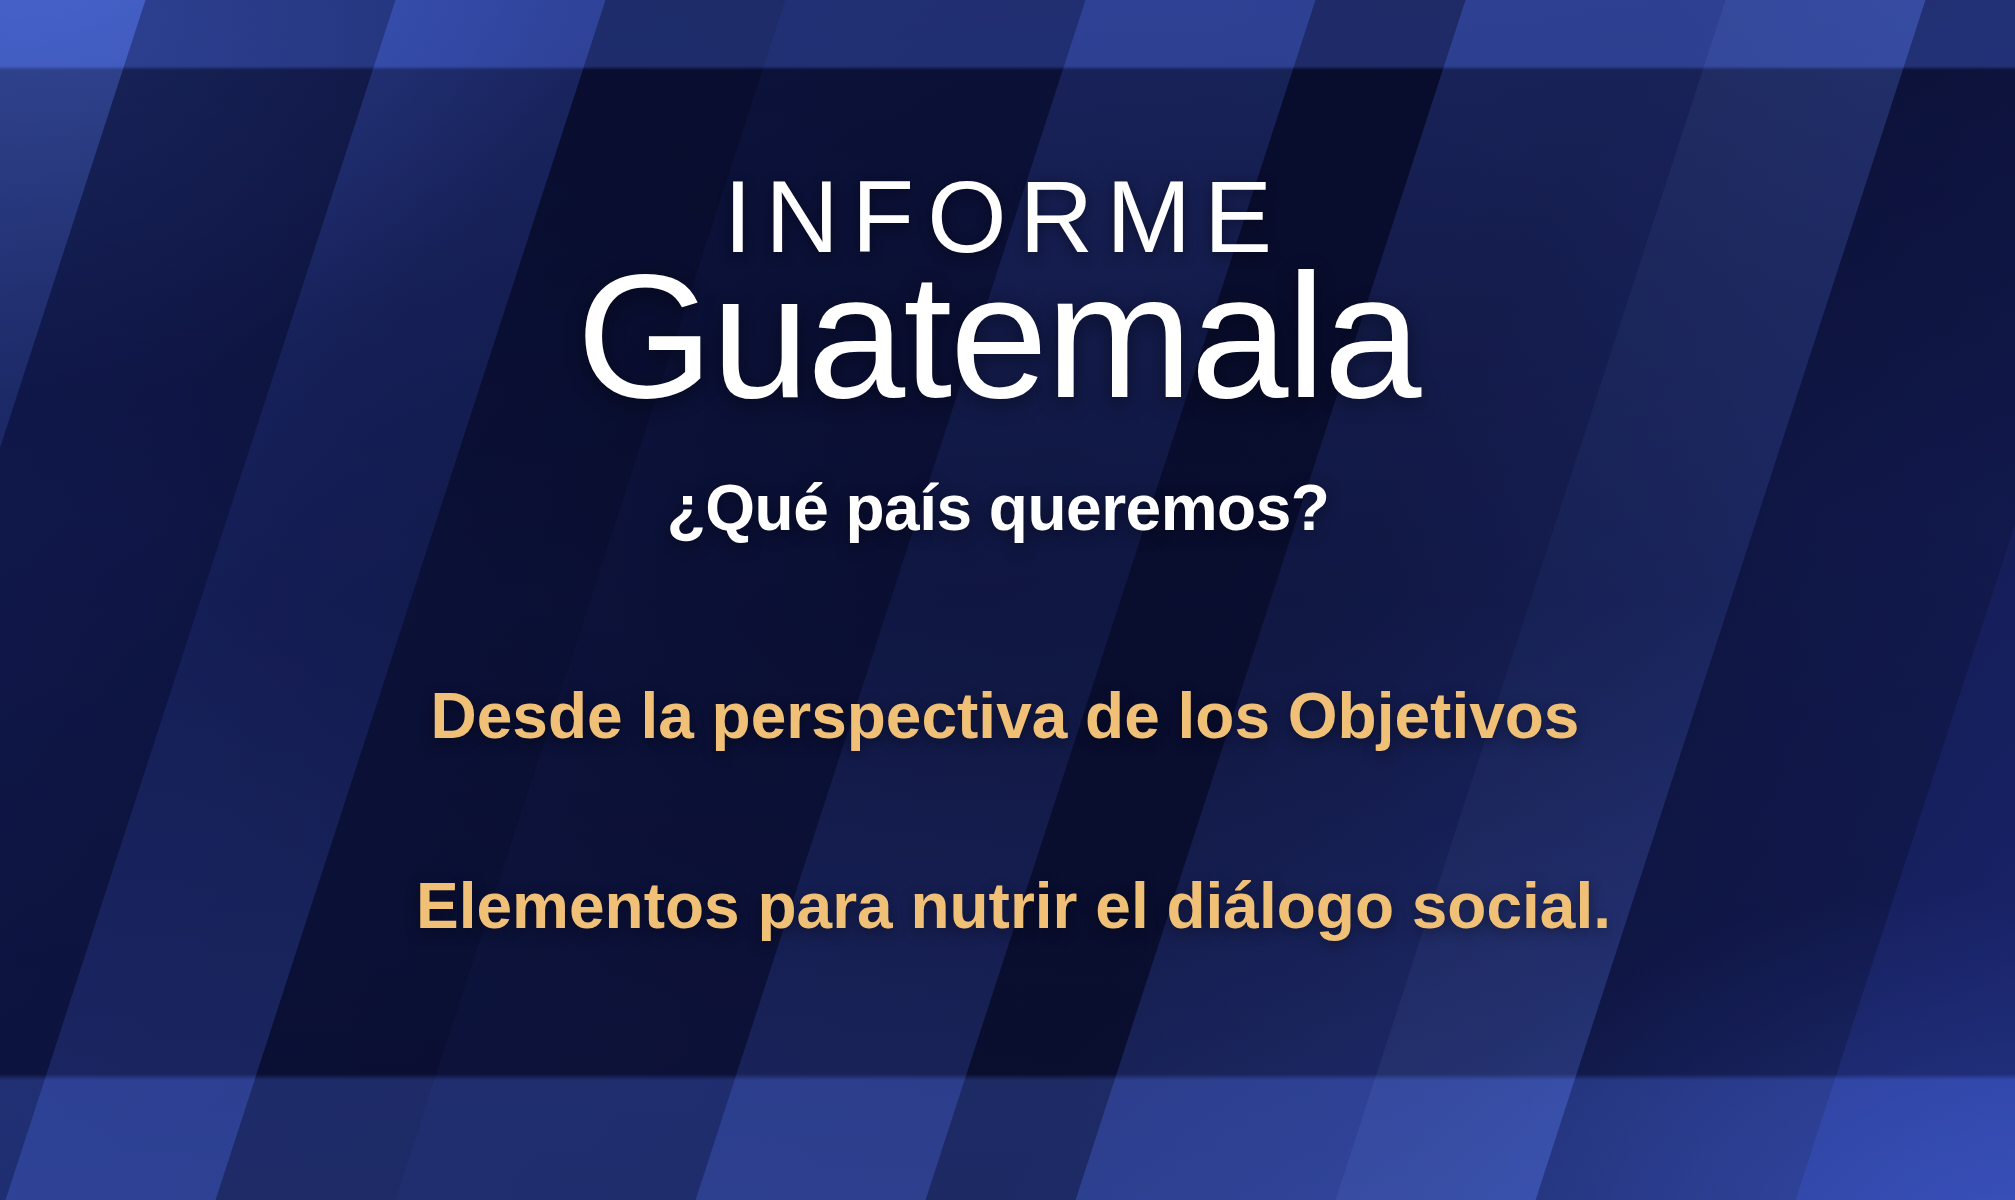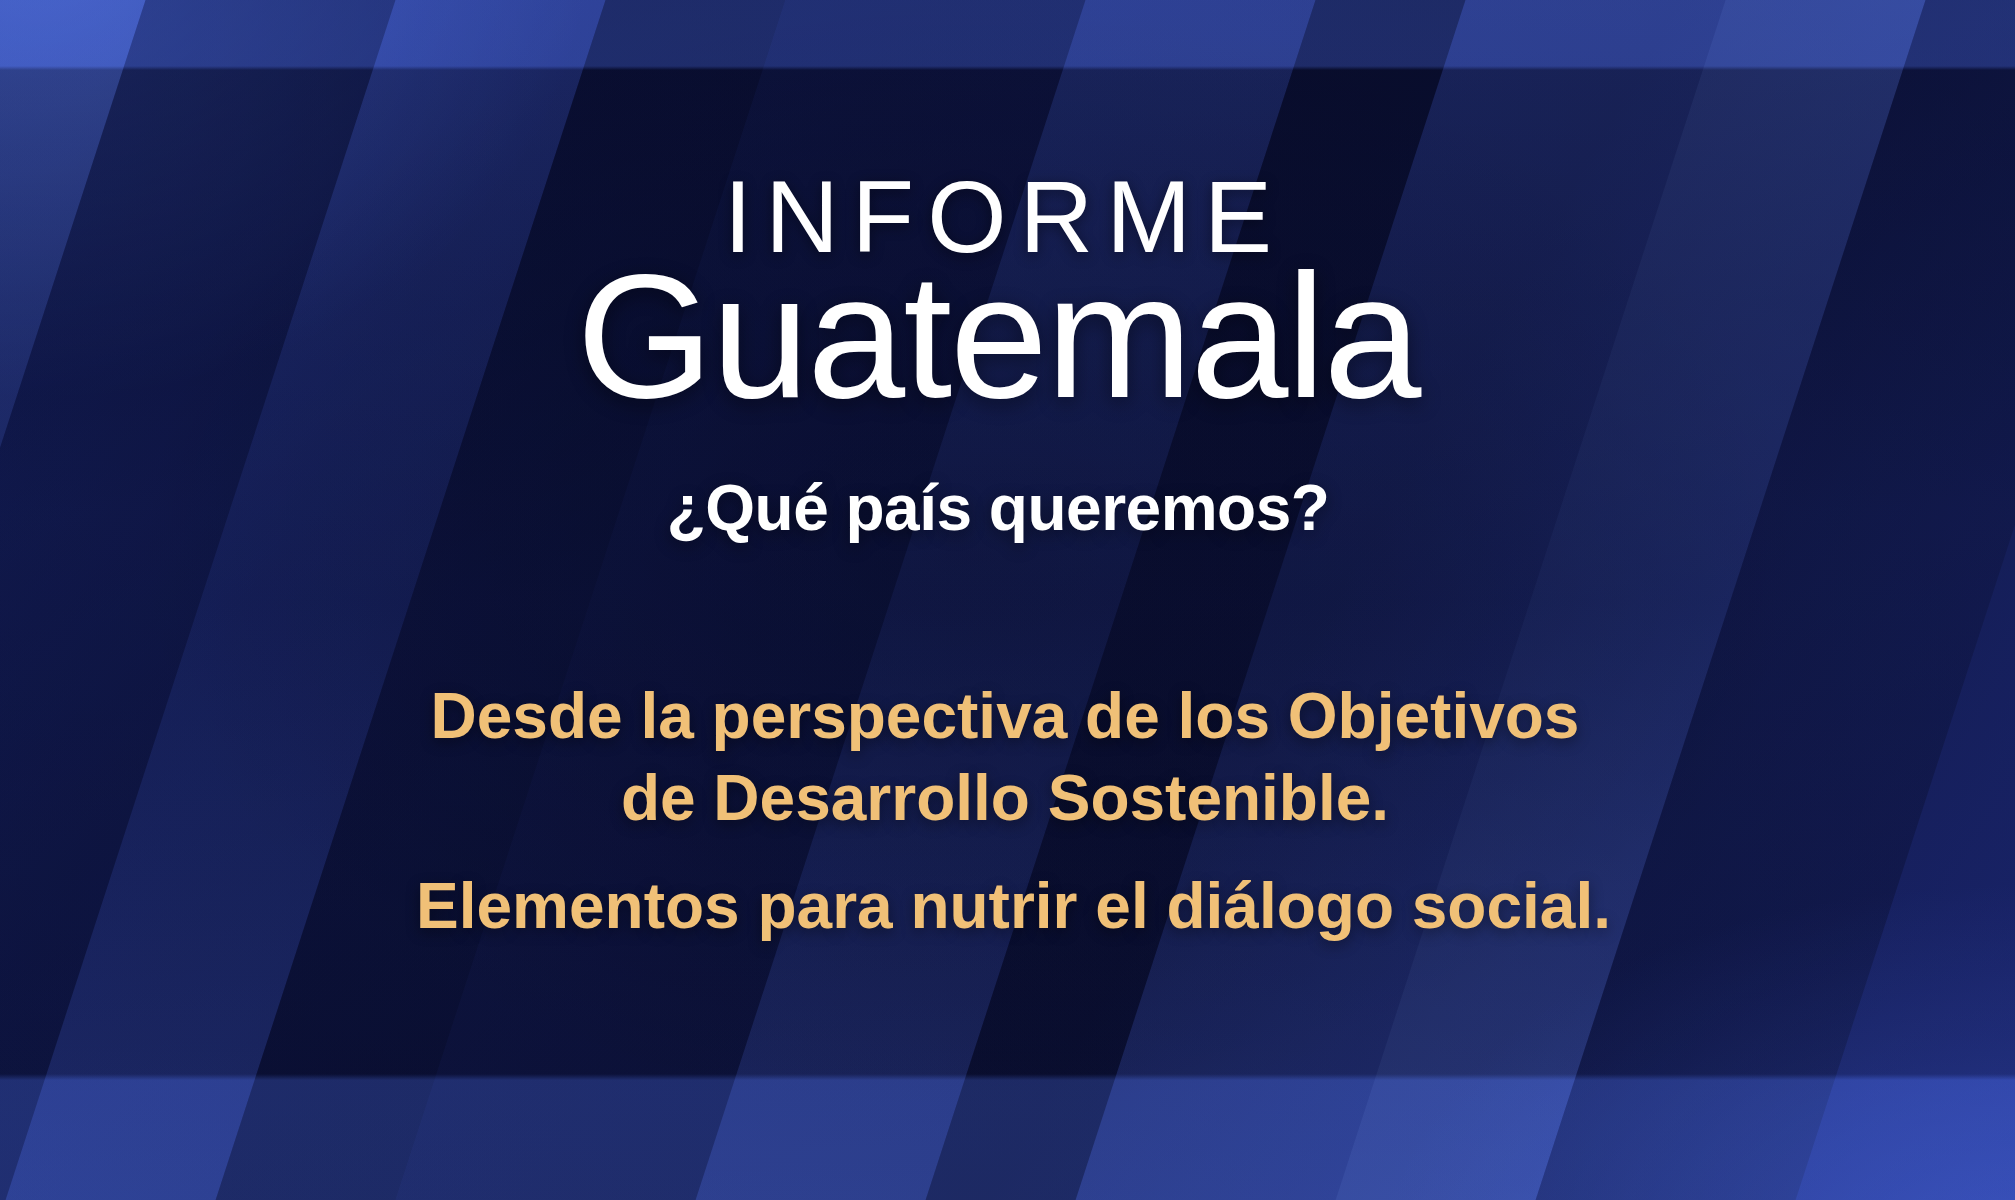--- a/index.html
+++ b/index.html
@@ -165,19 +165,18 @@
   <div id="content">
 
     <div class="kicker">INFORME</div>
 
     <div class="headline">Guatemala</div>
 
     <div class="subhead">¿Qué país queremos?</div>
 
     <div class="lede">
       <span class="ln">Desde la perspectiva de los Objetivos</span>
-      <span class="ln">de Desarrollo Sostenible.</span>
     </div>
 
     <div class="tagline">Elementos para nutrir el diálogo social.</div>
 
   </div>
 </div>
 
 </body></html>

